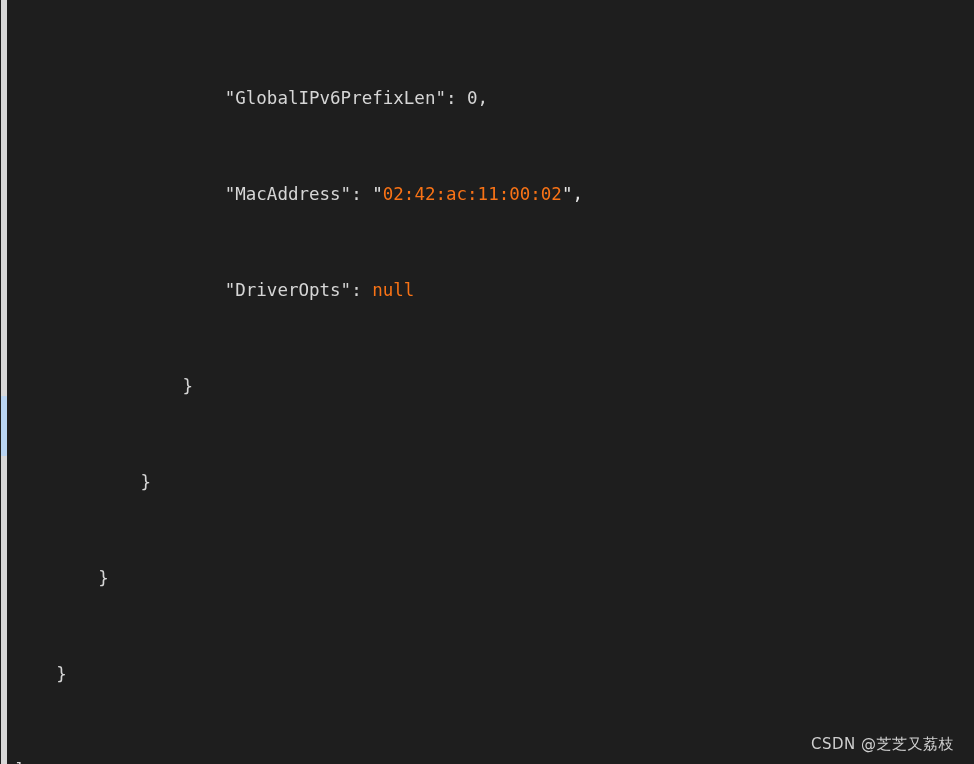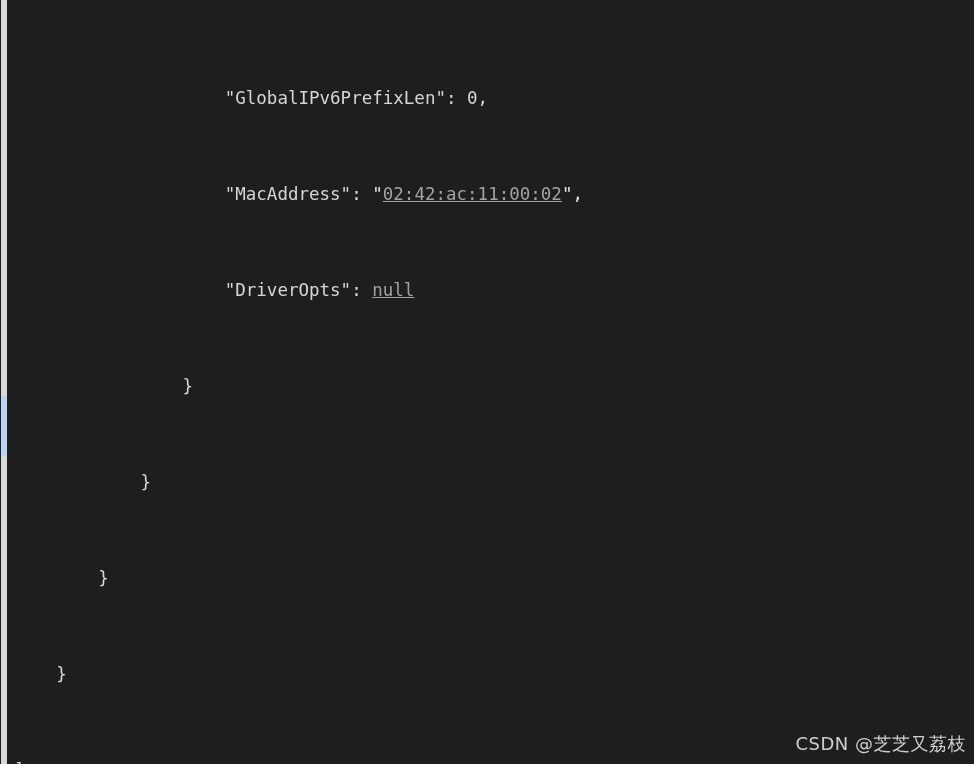--- a/index.html
+++ b/index.html
@@ -45,29 +45,29 @@
     box-sizing: border-box;
     white-space: pre;
   }
   .line {
     height: 24px;
     padding-left: 14px;
     white-space: pre;
     overflow: hidden;
   }
   .fg-default { color: #d6d6d6; }
-  .fg-magenta { color: #a3a3a3; text-decoration: underline; }
+  .fg-magenta { color: #f97316; }
   .fg-white   { color: #e8e8e8; }
 
   #watermark {
     position: absolute;
-    right: 8px;
+    right: 20px;
     bottom: 8px;
     font-family: "DejaVu Sans", "Liberation Sans", sans-serif;
-    font-size: 18px;
+    font-size: 15px;
     color: #cfcfcf;
     letter-spacing: 0.5px;
     white-space: pre;
   }
 </style>
 </head>
 <body>
 
 <div id="terminal">
 

